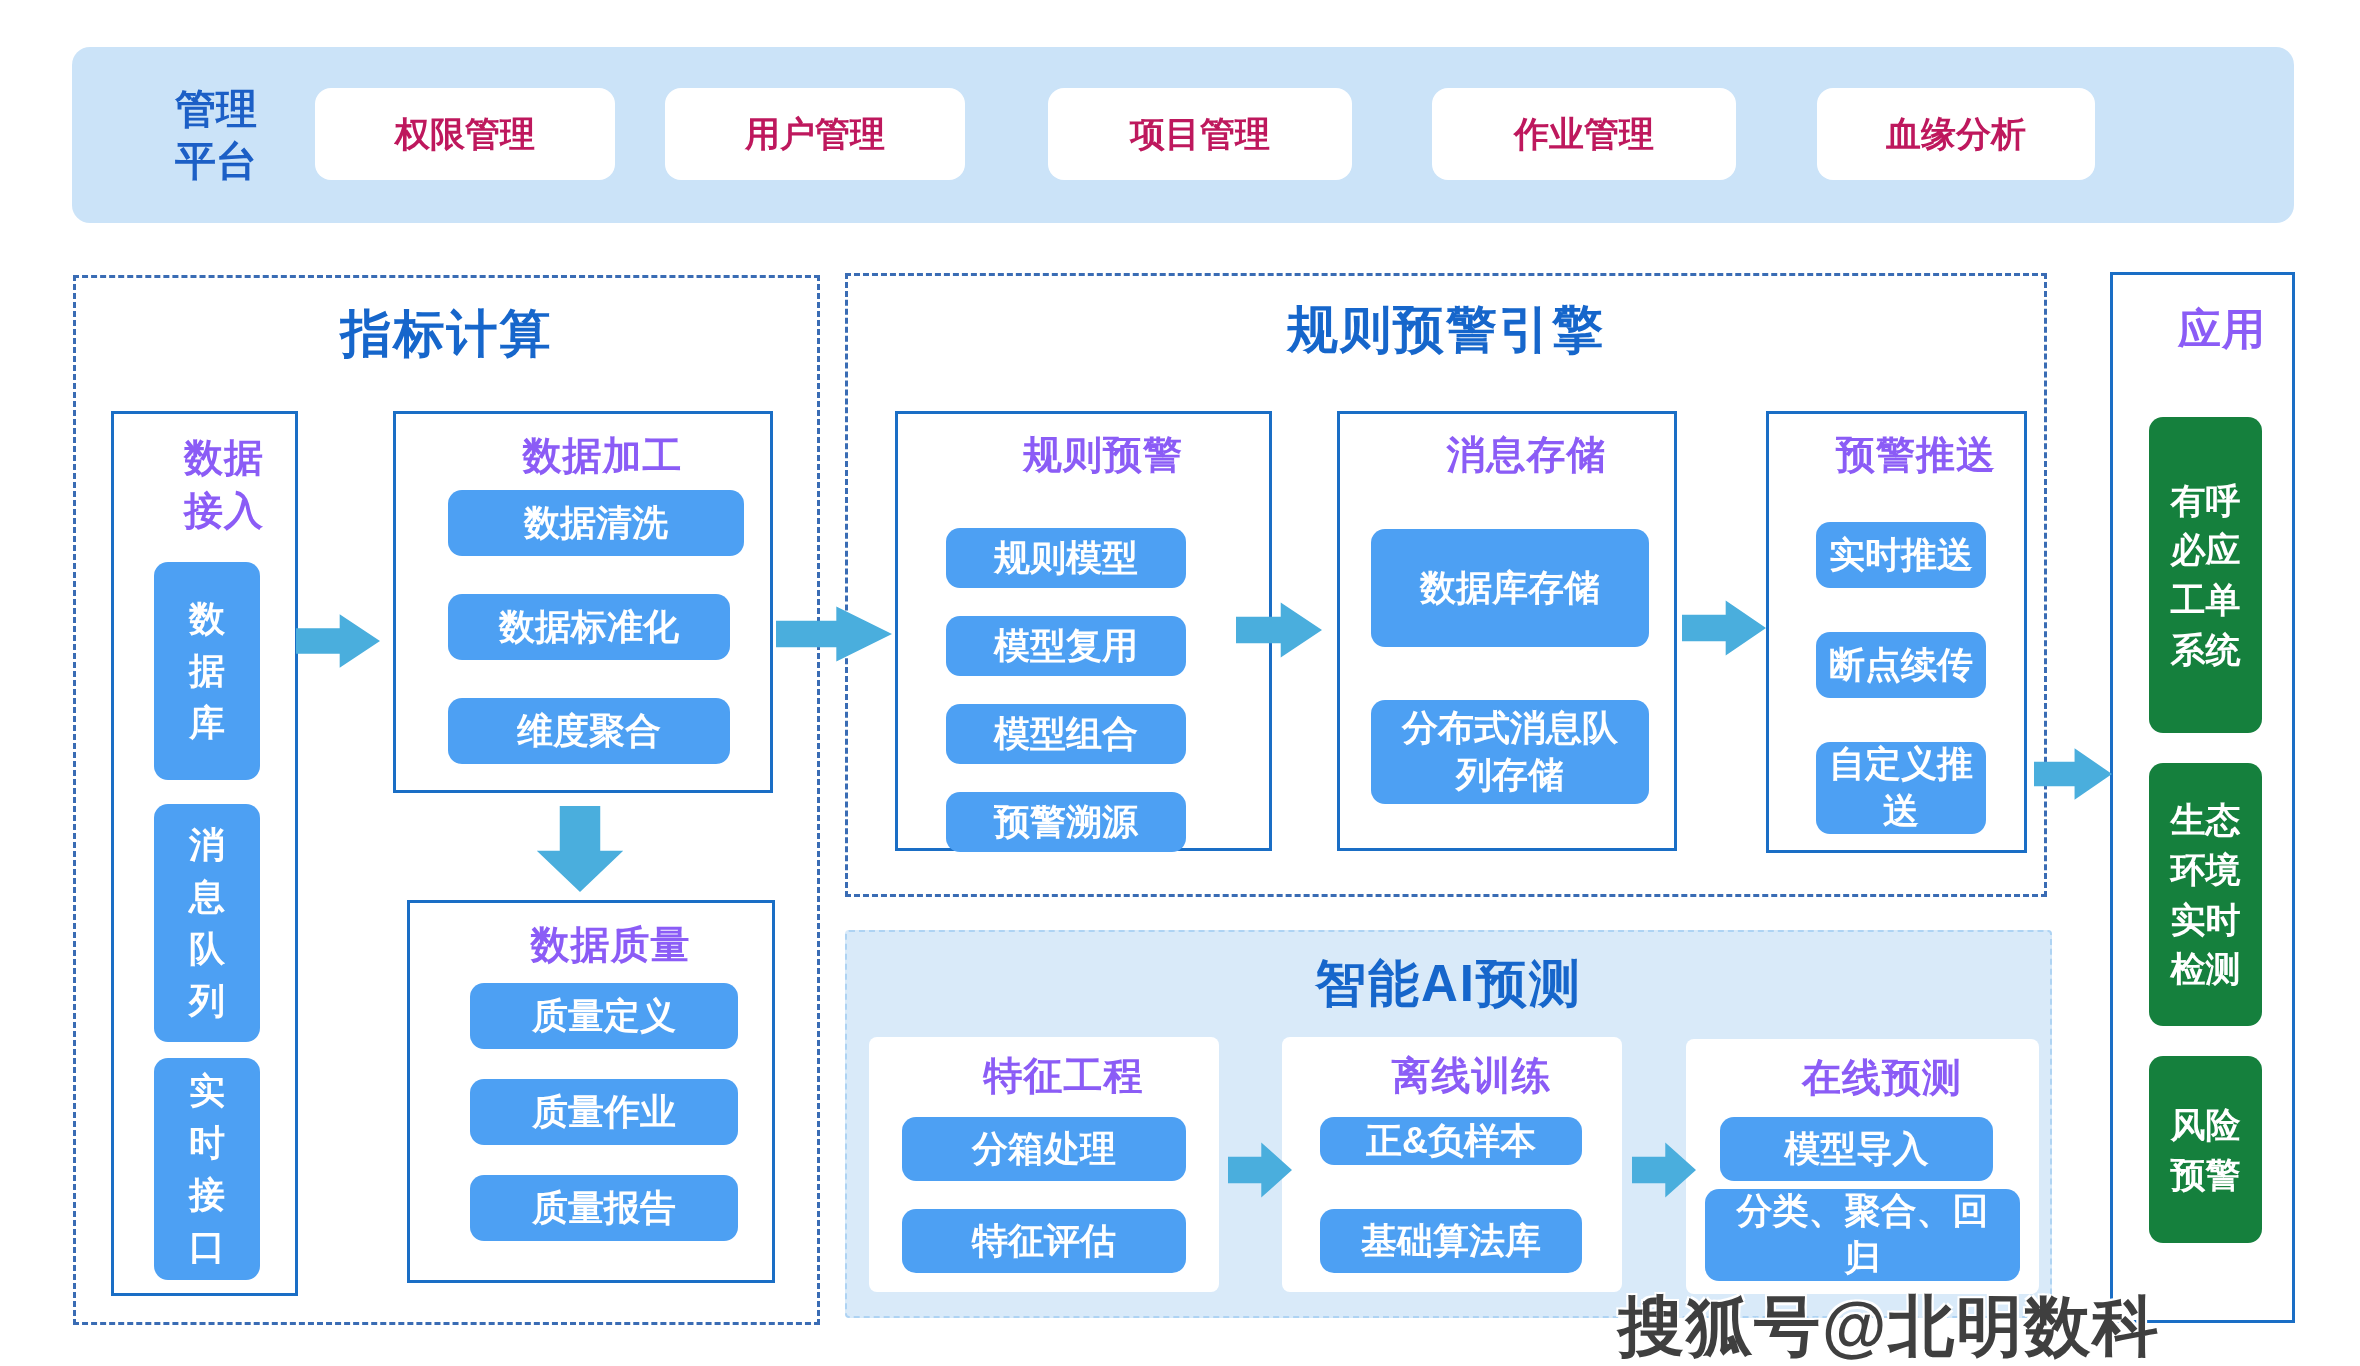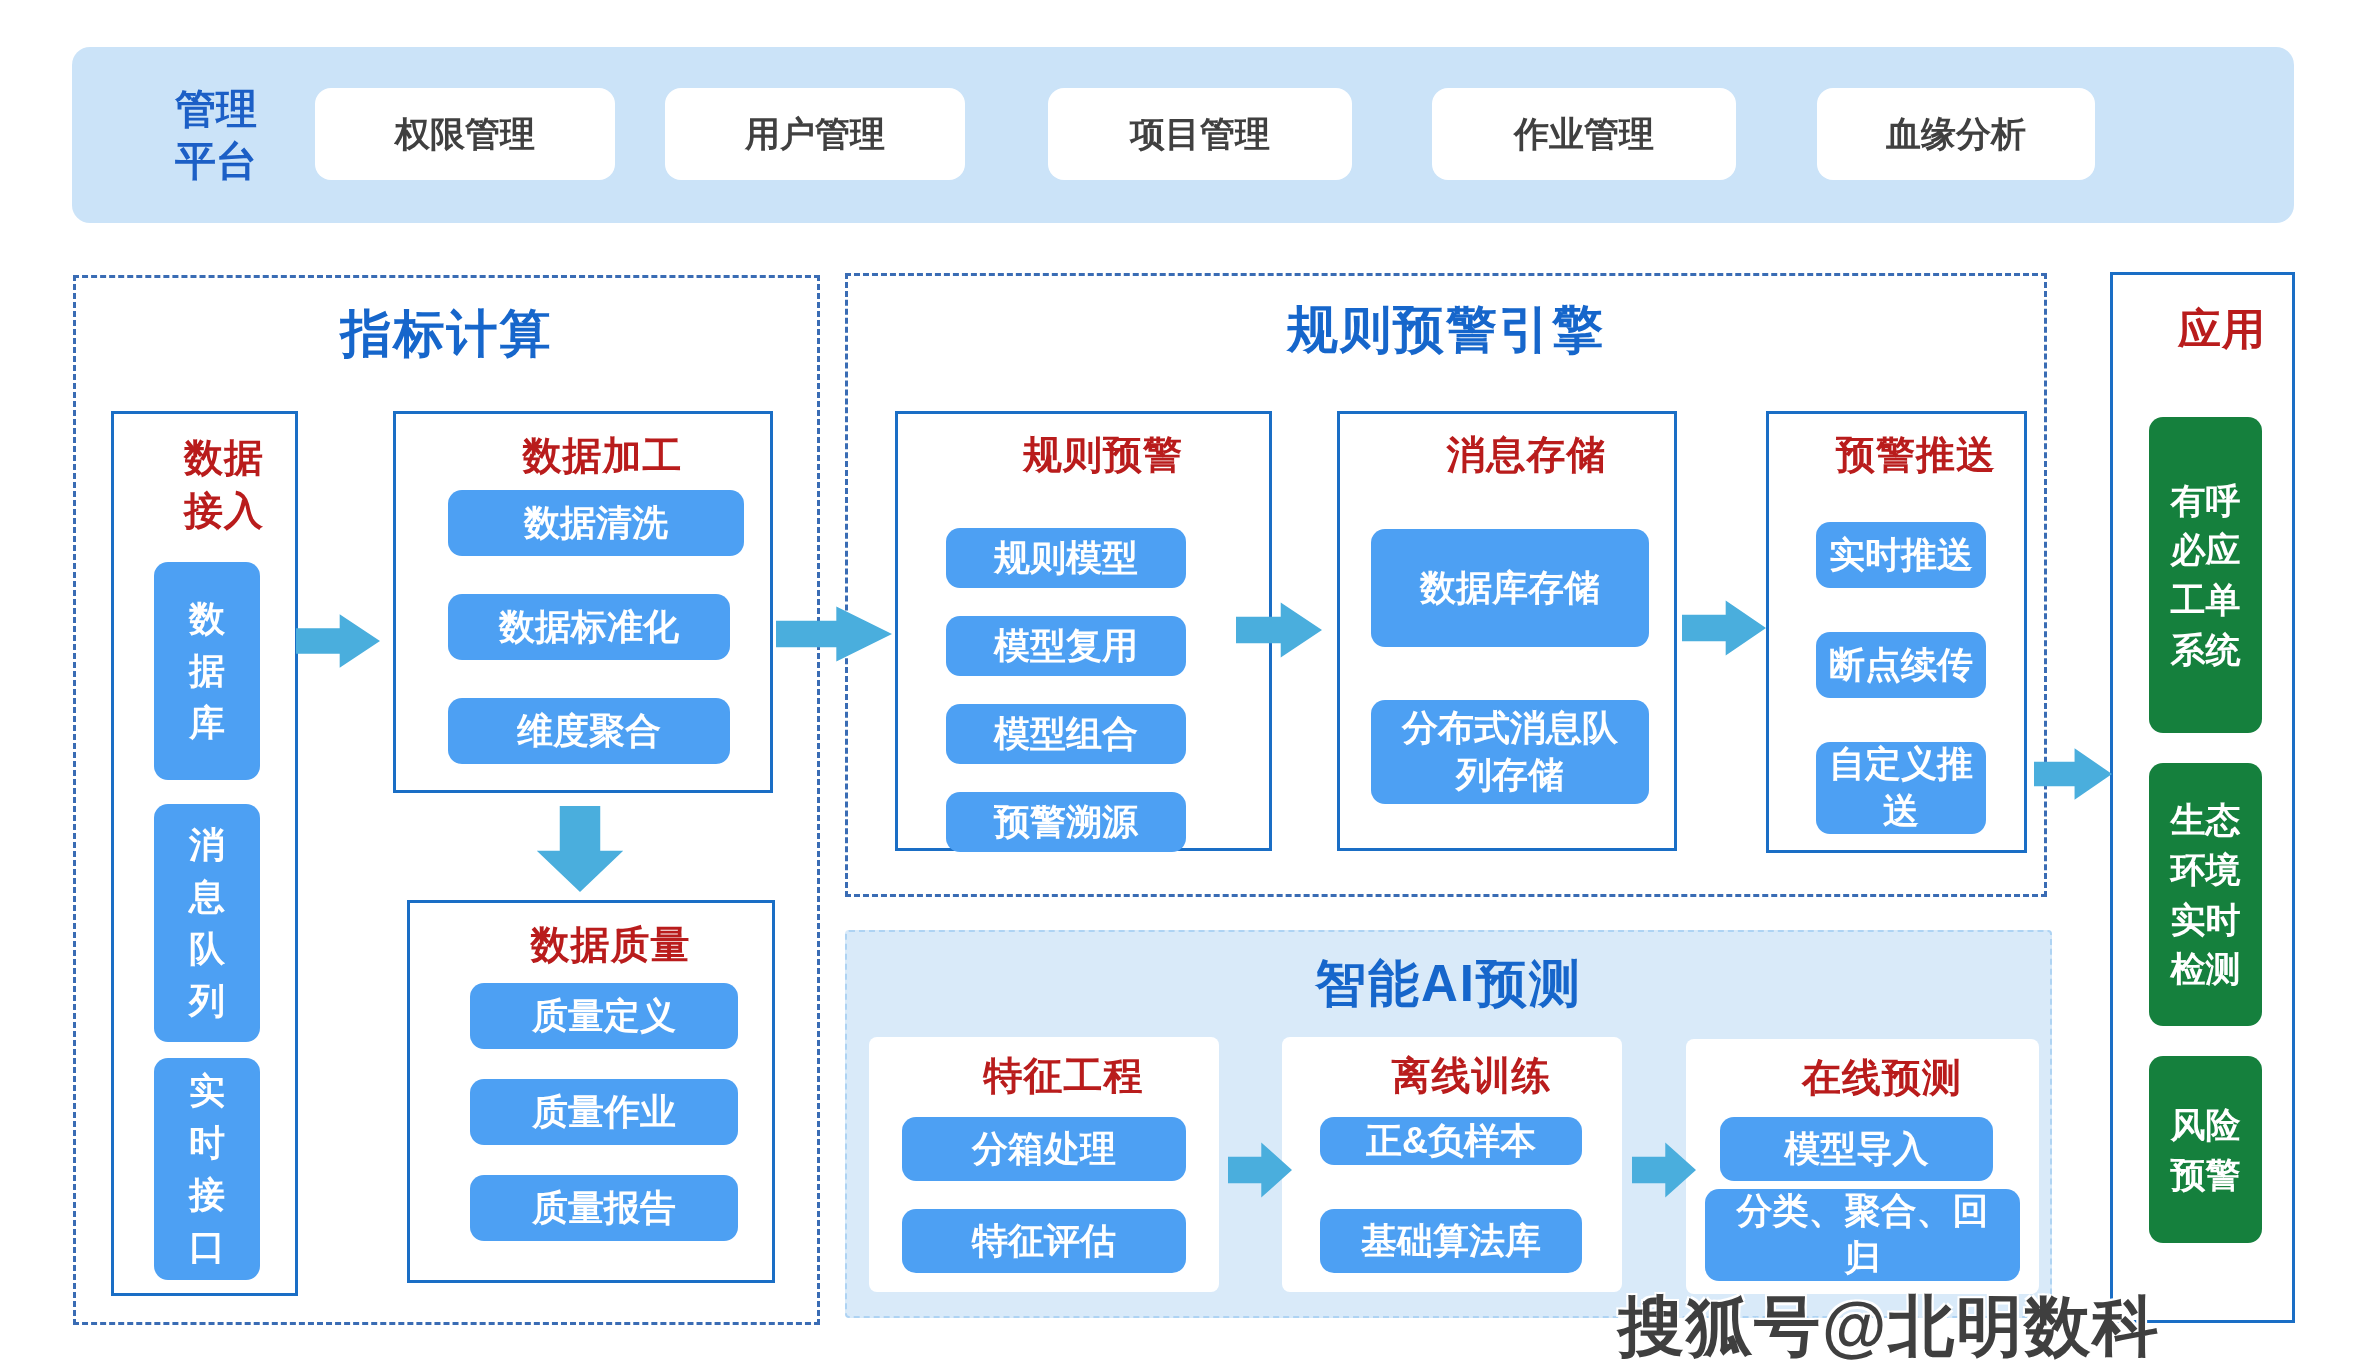--- a/index.html
+++ b/index.html
@@ -7,31 +7,31 @@
   #canvas { position:relative; width:2360px; height:1366px; background:#ffffff; overflow:hidden; }
 
   
   .topbar { position:absolute; left:72px; top:47px; width:2222px; height:176px;
             background:#cbe3f8; border-radius:18px; }
   .platform-title { position:absolute; left:103px; top:36px; width:170px;
             color:#1c5fc6; font-size:41px; font-weight:800; line-height:1.28; }
   .platform-title span { display:block; width:2.05em; word-break:break-all; }
   .nav-btn { position:absolute; top:41px; height:92px; background:#ffffff; border-radius:16px;
             display:flex; align-items:center; justify-content:center;
-            color:#404040; font-size:35px; font-weight:600; }
+            color:#be185d; font-size:35px; font-weight:600; }
 
   
   .dashed-section { position:absolute; border:3px dashed #3a6cb4; background:transparent; }
   .section-title { position:absolute; left:0; right:0; text-align:center;
             color:#1666cb; font-size:51px; font-weight:900; letter-spacing:2px; }
 
   
   .solid-box { position:absolute; border:3px solid #1a6ec5; background:#ffffff; }
   .box-header { position:absolute; left:0; right:0; text-align:center;
-            color:#b91c1c; font-size:39px; font-weight:800; letter-spacing:1px;padding-left:39px; }
+            color:#8b5cf6; font-size:39px; font-weight:800; letter-spacing:1px;padding-left:39px; }
   .box-header .wrap2 { display:inline-block; width:2.1em; word-break:break-all; line-height:1.35; text-align:center; }
 
   
   .cap { position:absolute; background:#4da0f3; border-radius:14px; color:#ffffff;
          display:flex; align-items:center; justify-content:center; text-align:center;
          font-size:36px; font-weight:600; line-height:1.3; }
   .cap .narrow1 { display:block; width:1.15em; word-break:break-all; line-height:1.45; }
   .cap .narrow6 { display:block; width:6.1em; word-break:break-all; }
   .cap .narrow4 { display:block; width:4.3em; word-break:break-all; }
   .cap .narrow7 { display:block; width:7.3em; word-break:break-all; }

